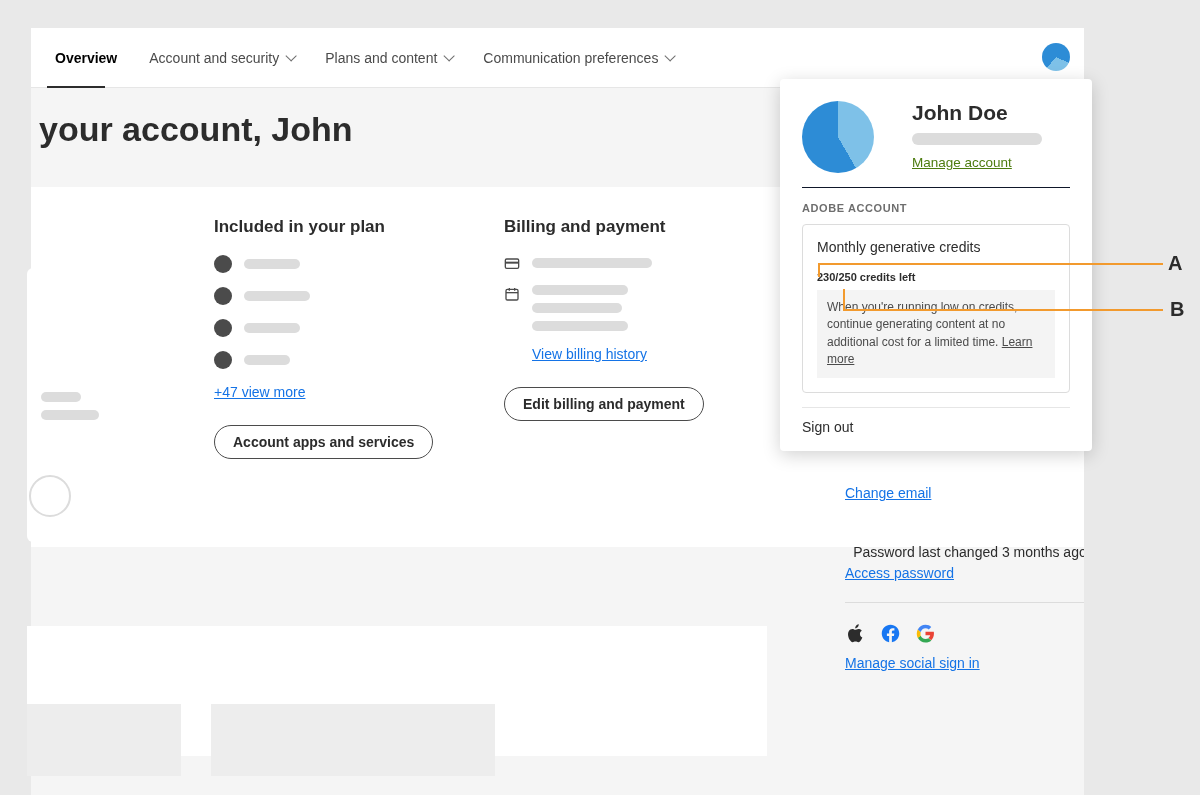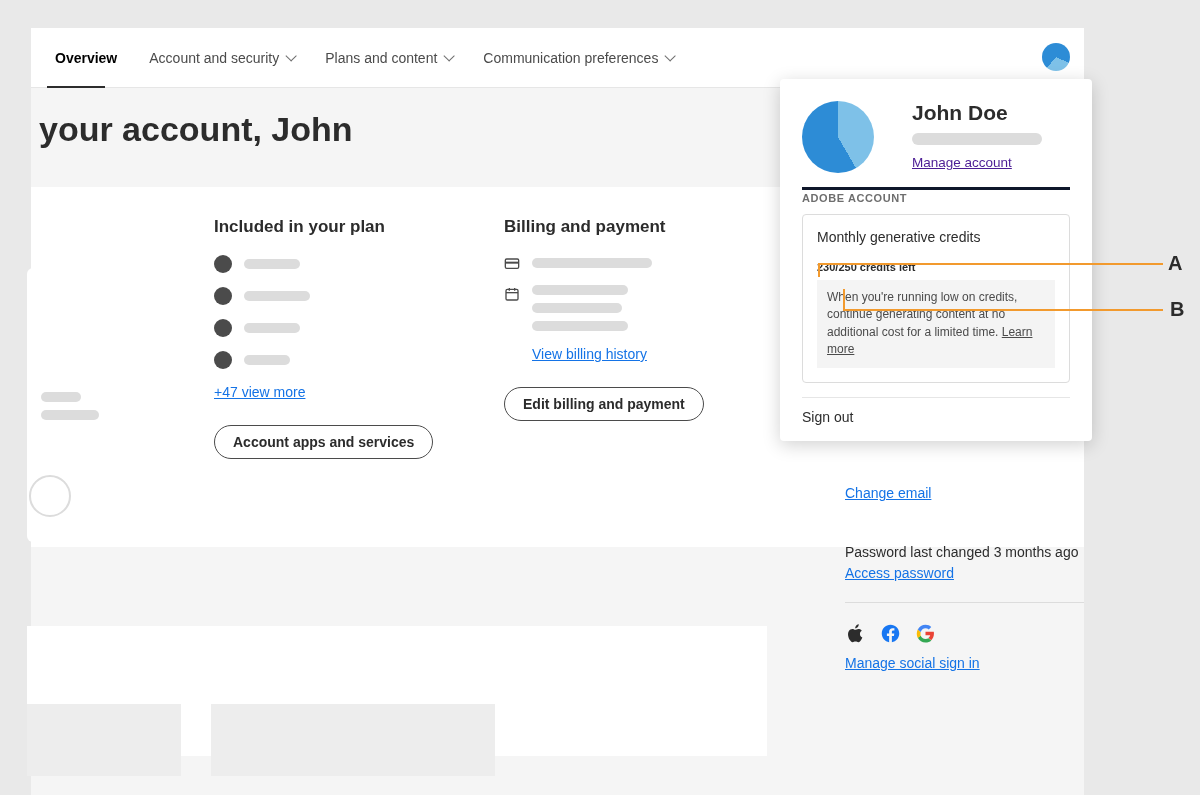--- a/index.html
+++ b/index.html
@@ -138,21 +138,21 @@
     width: 16px; height: 16px;
     margin-right: 12px;
   }
   .right-info {
     position: absolute;
     top: 238px;
     left: 814px;
     width: 250px;
   }
   .right-info .bar-long { width: 220px; height: 10px; margin-bottom: 8px; }
-  .right-info .txt { font-size: 14px; margin-bottom: 4px; }
+  .right-info .txt { font-size: 14px; margin-bottom: 4px; text-align: center; }
   .divider {
     border-top: 1px solid #dcdcdc;
     margin: 20px 0;
   }
   .social-row {
     display: flex;
     gap: 14px;
     margin-bottom: 10px;
   }
   .social-icon {
@@ -211,31 +211,31 @@
   }
   .pop-sub-bar {
     width: 130px; height: 12px;
     background: #dcdcdc;
     border-radius: 6px;
     margin: 8px 0 8px 0;
   }
   .manage-link {
     font-size: 13.5px;
     text-decoration: underline;
-    color: #4c1d95;
+    color: #4d7c0f;
     cursor: pointer;
   }
   .pop-section-label {
     font-size: 11px;
     letter-spacing: 0.6px;
     color: #6e6e6e;
     font-weight: 600;
     margin-bottom: 10px;
-    border-top: 3px solid #0f172a;
-    padding-top: 2px;
+    border-top: 1px solid #0f172a;
+    padding-top: 14px;
   }
   .credits-card {
     border: 1px solid #dcdcdc;
     border-radius: 4px;
     padding: 14px 14px 14px 14px;
     margin-bottom: 14px;
   }
   .credits-title {
     font-size: 14px;
     margin-bottom: 16px;

